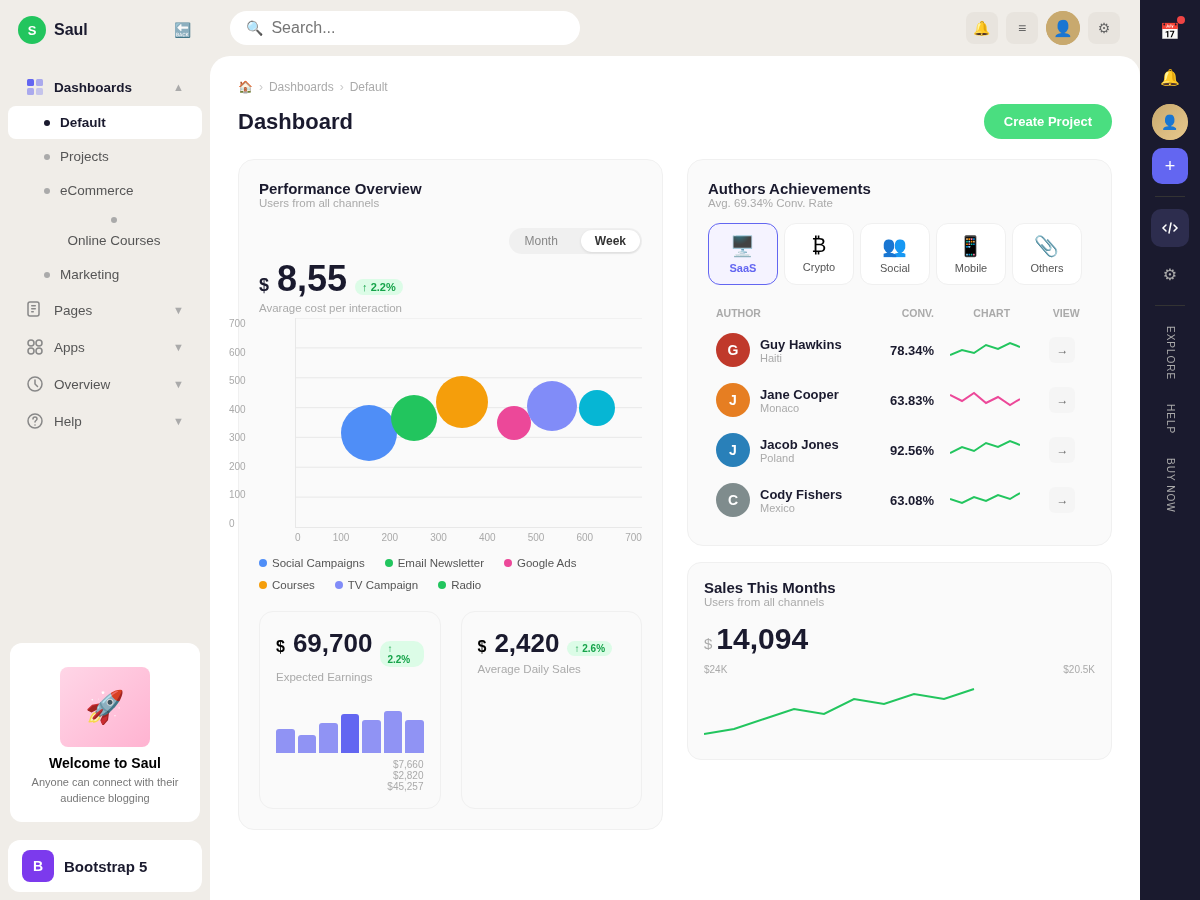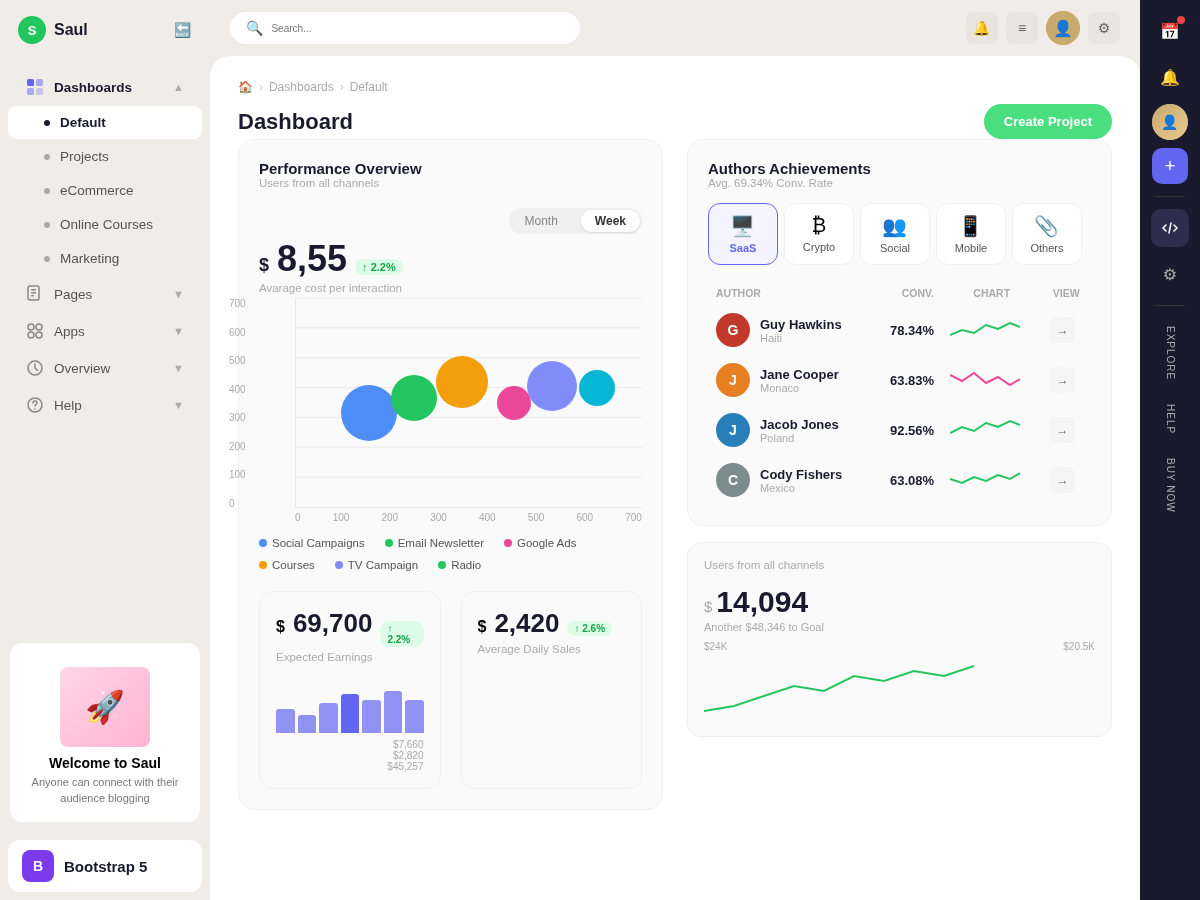--- a/index.html
+++ b/index.html
@@ -80,21 +80,21 @@
       flex: 1;
       display: flex; align-items: center; gap: 8px;
       background: white;
       border-radius: 20px;
       padding: 8px 16px;
       max-width: 350px;
     }
     .search-icon { color: #aaa; font-size: 14px; }
     .search-input {
       border: none; outline: none; background: transparent;
-      font-size: 10px; color: #0f172a; width: 100%;
+      font-size: 16px; color: #0f172a; width: 100%;
     }
     .topbar-right { margin-left: auto; display: flex; align-items: center; gap: 8px; }
     .topbar-icon-btn {
       width: 32px; height: 32px; border-radius: 8px;
       background: #e8e4de; display: flex; align-items: center; justify-content: center;
       cursor: pointer; font-size: 14px; color: #666;
     }
 
     
     .content {
@@ -294,21 +294,21 @@
       <span>Default</span>
     </div>
     <div class="nav-item" style="padding-left:36px;">
       <span class="nav-dot"></span>
       <span>Projects</span>
     </div>
     <div class="nav-item" style="padding-left:36px;">
       <span class="nav-dot"></span>
       <span>eCommerce</span>
     </div>
-    <div class="nav-item" style="padding-left:36px;">
+    <div class="nav-item" style="padding-left:36px;flex-direction:column;">
       <span class="nav-dot"></span>
       <span>Online Courses</span>
     </div>
     <div class="nav-item" style="padding-left:36px;">
       <span class="nav-dot"></span>
       <span>Marketing</span>
     </div>
 
     <div class="nav-item">
       <svg class="nav-icon" viewBox="0 0 18 18" fill="none">
@@ -383,21 +383,21 @@
 
   <div class="content">
     <div class="breadcrumb">
       <span>🏠</span>
       <span class="sep">›</span>
       <a>Dashboards</a>
       <span class="sep">›</span>
       <span>Default</span>
     </div>
 
-    <div style="display:flex;align-items:center;justify-content:space-between;">
+    <div style="display:flex;align-items:center;justify-content:space-between;margin-bottom:20px;">
       <h1 class="page-title" style="margin-bottom:0;">Dashboard</h1>
       <button class="create-btn" style="float:none;margin-top:0;">Create Project</button>
     </div>
 
     <div class="two-col">
 
       <div class="card">
         <div class="card-header">
           <div>
             <div class="card-title">Performance Overview</div>
@@ -643,26 +643,26 @@
                 </td>
                 <td style="text-align:center;">
                   <button class="view-btn">→</button>
                 </td>
               </tr>
             </tbody>
           </table>
         </div>
 
         <div class="sales-card" style="margin-top:16px;">
+          <div class="card-title">Sales This Months</div>
           <div class="card-subtitle">Users from all channels</div>
           <div class="sales-big">
             <span class="s-dollar">$</span>
             <span class="s-value">14,094</span>
           </div>
-          <div class="sales-goal">Another $48,346 to Goal</div>
           <div style="display:flex;justify-content:space-between;font-size:10px;color:#aaa;margin-top:8px;">
             <span>$24K</span>
             <span>$20.5K</span>
           </div>
           <svg width="100%" height="60" style="margin-top:4px;">
             <polyline points="0,55 30,50 60,40 90,30 120,35 150,20 180,25 210,15 240,20 270,10" fill="none" stroke="#22c55e" stroke-width="2"></polyline>
           </svg>
         </div>
       </div>
     </div>

